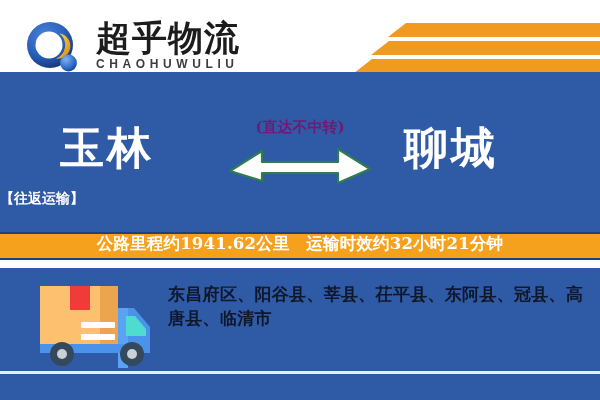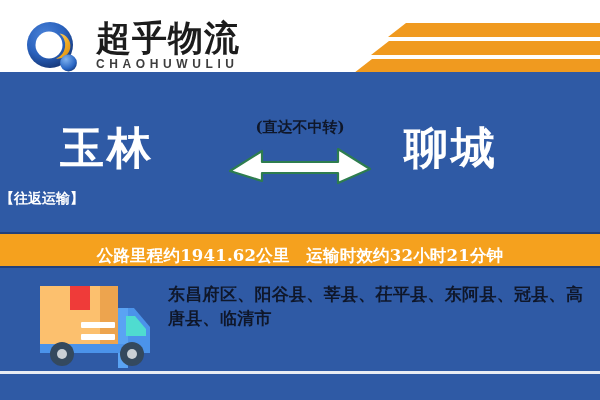--- a/index.html
+++ b/index.html
@@ -99,21 +99,21 @@
   .route-note-top {
     position: absolute;
     left: 0;
     top: 118px;
     width: 600px;
     text-align: center;
     font-family: "DejaVu Serif", "Liberation Serif", serif;
     font-size: 15px;
     line-height: 18px;
     font-weight: 700;
-    color: #0f172a;
+    color: #701a75;
     white-space: nowrap;
   }
   .route-note-bottom {
     position: absolute;
     left: 0;
     top: 190px;
     width: 600px;
     text-align: left;
     font-family: "DejaVu Serif", "Liberation Serif", serif;
     font-size: 14px;
@@ -131,27 +131,27 @@
     height: 42px;
   }
   .arrow-wrap svg { display: block; }
 
   
   .info-bar {
     position: absolute;
     left: 0;
     top: 232px;
     width: 600px;
-    height: 36px;
+    height: 28px;
     background: #f5a11e;
     border-top: 2px solid #22407a;
     border-bottom: 2px solid #22407a;
     box-sizing: border-box;
     display: flex;
-    align-items: flex-end;
+    align-items: flex-start;
     justify-content: center;
   }
   .info-bar-text {
     font-family: "DejaVu Serif", "Liberation Serif", serif;
     font-size: 16.5px;
     line-height: 20px;
     font-weight: 700;
     color: #ffffff;
     white-space: pre;
     letter-spacing: 0.2px;

